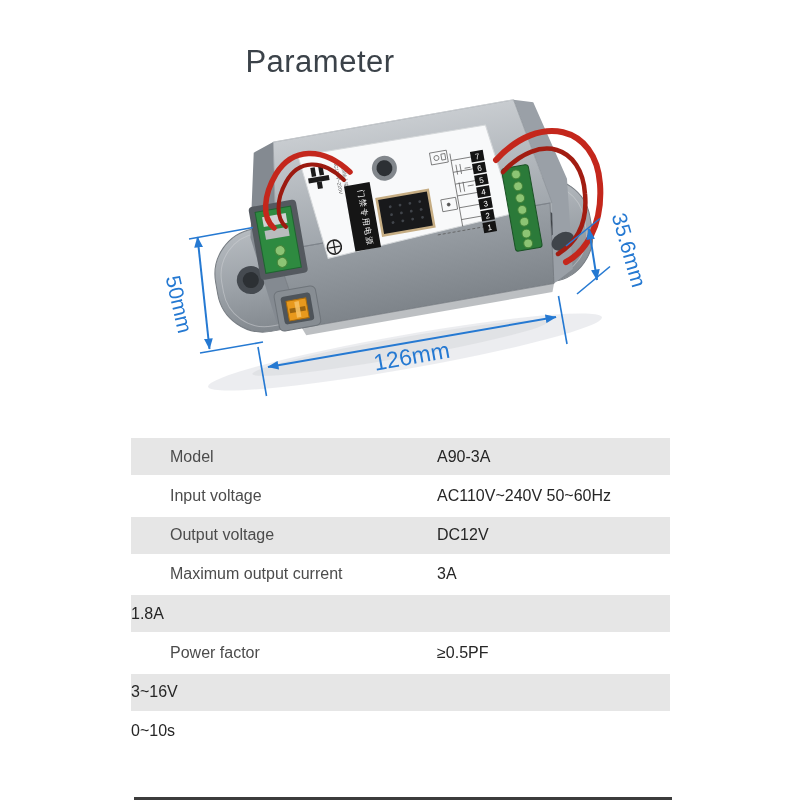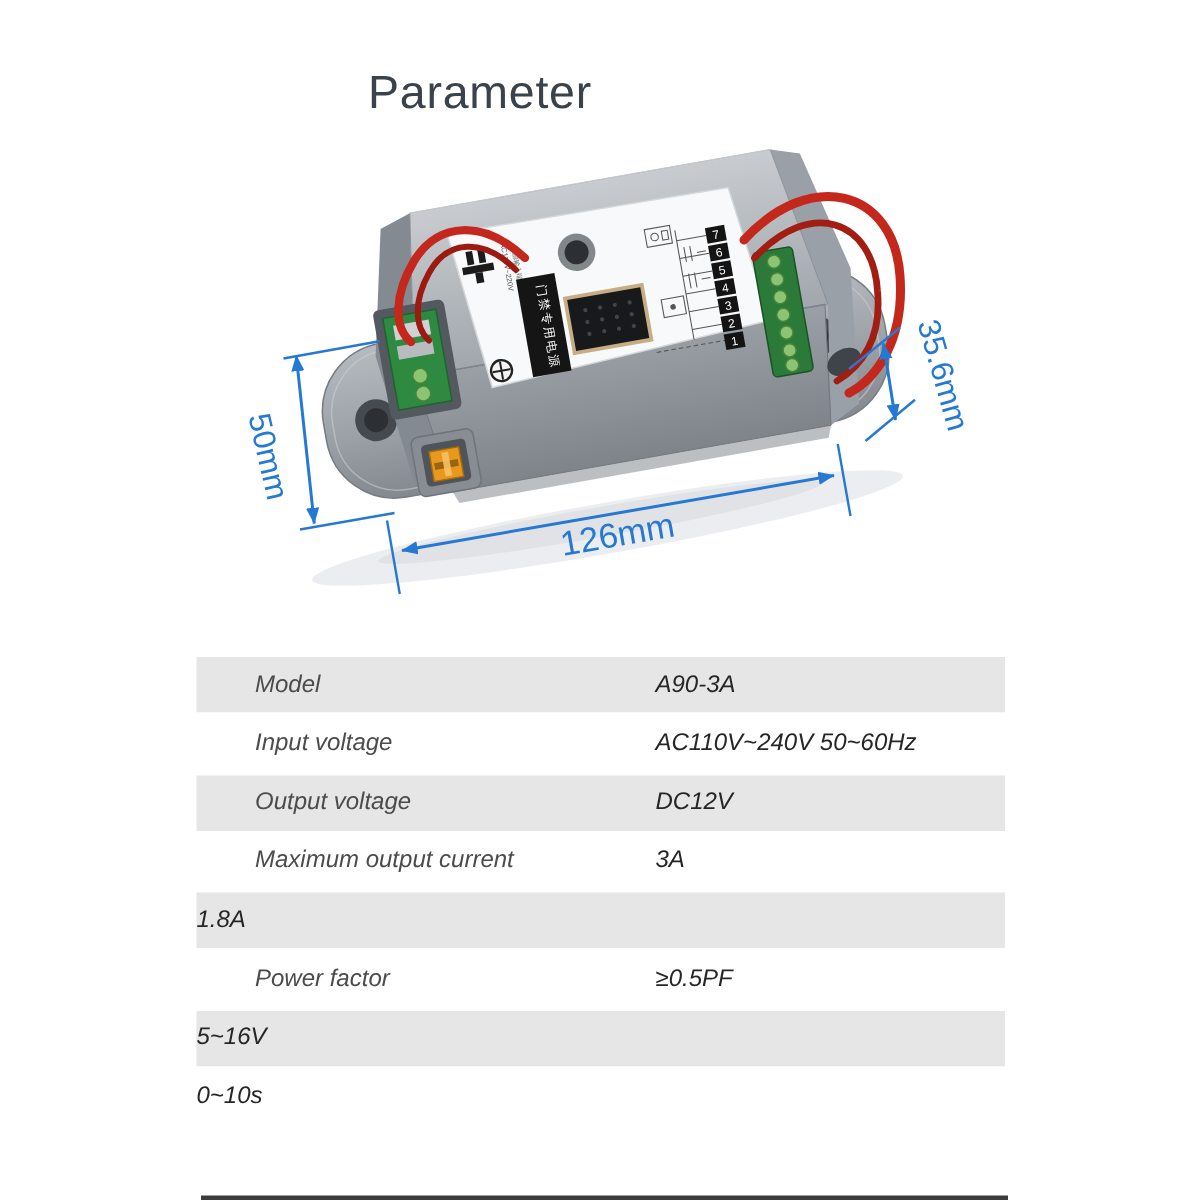--- a/index.html
+++ b/index.html
@@ -9,21 +9,21 @@
   }
   .page-title{
     position:absolute;top:44px;left:0;width:640px;text-align:center;
     font-size:31px;font-weight:400;color:#3b4249;letter-spacing:.5px;
   }
   .device-svg{position:absolute;top:0;left:0;}
   .spec-table{
     position:absolute;left:131px;top:438px;width:539px;
     font-size:16px;
   }
-  .spec-row{display:flex;align-items:center;height:41.5px;background:#ffffff;font-style:italic;}
+  .spec-row{display:flex;align-items:center;height:41.5px;background:#ffffff;}
   .spec-row:nth-child(odd){height:37px;background:#e6e6e6;}
   .spec-label{
     width:306px;box-sizing:border-box;padding-left:39px;color:#4c4c4c;
     white-space:nowrap;
   }
   .spec-value{color:#262626;white-space:nowrap;text-align:right;}
   .bottom-strip{
     position:absolute;left:134px;top:797px;width:538px;height:3px;
     background:#3c3c3c;
   }
@@ -240,20 +240,20 @@
     <span class="spec-value">3A</span>
   </div>
   <div class="spec-row">
     <span class="spec-value">1.8A</span>
   </div>
   <div class="spec-row">
     <span class="spec-label">Power factor</span>
     <span class="spec-value">≥0.5PF</span>
   </div>
   <div class="spec-row">
-    <span class="spec-value">5~16V</span>
+    <span class="spec-value">3~16V</span>
   </div>
   <div class="spec-row">
     <span class="spec-value">0~10s</span>
   </div>
 </div>
 
 <div class="bottom-strip"></div>
 
 </body></html>

